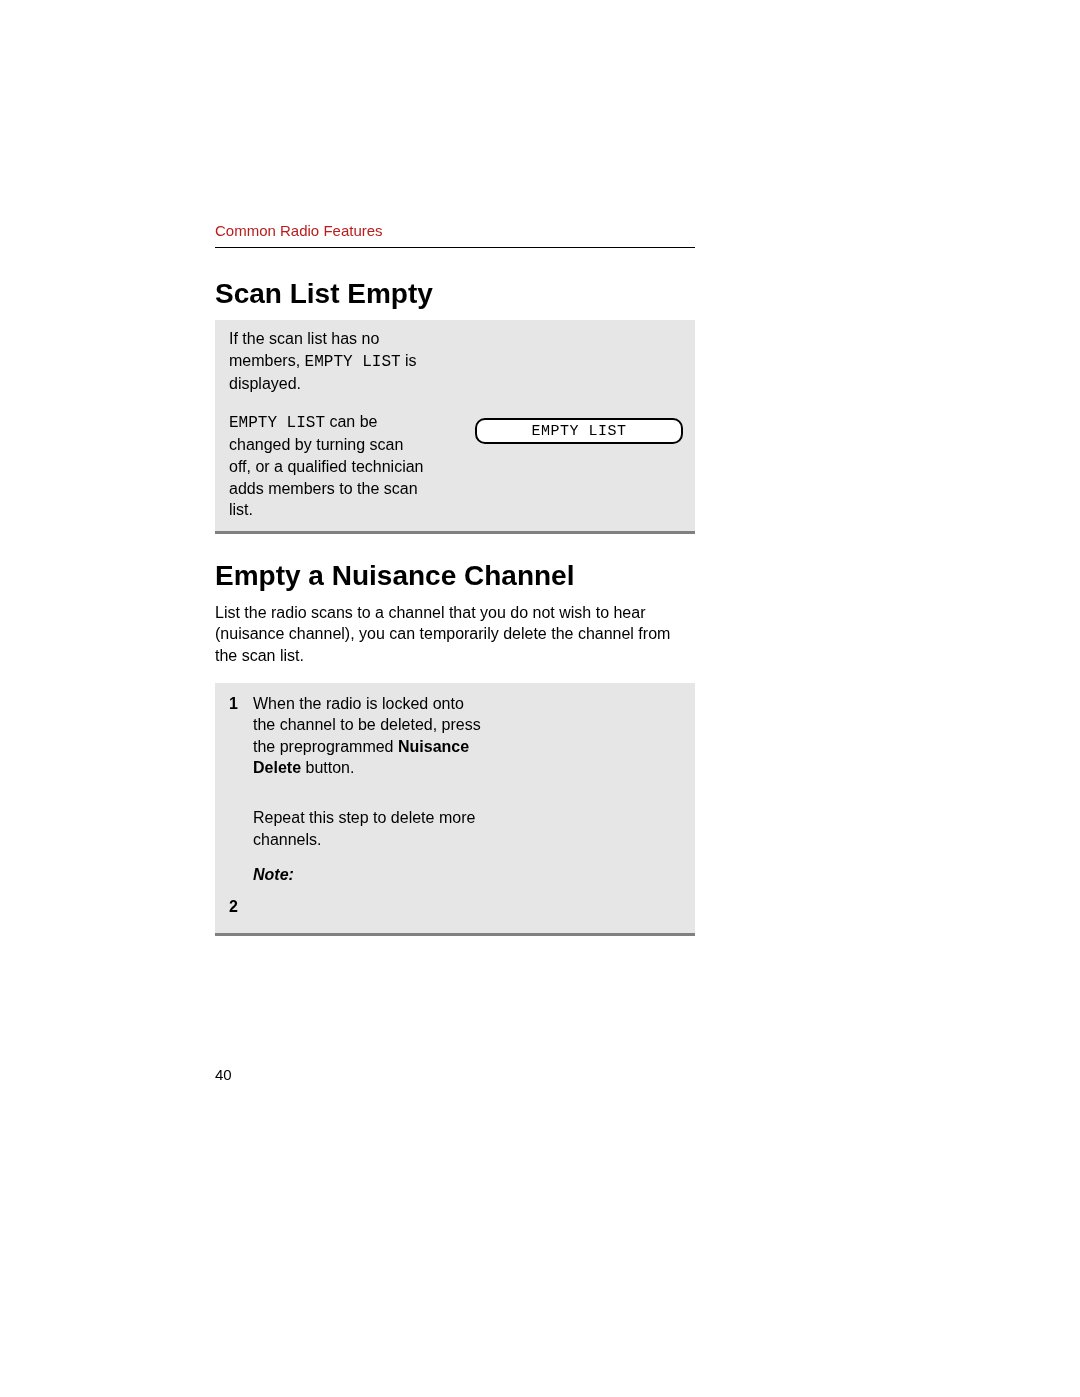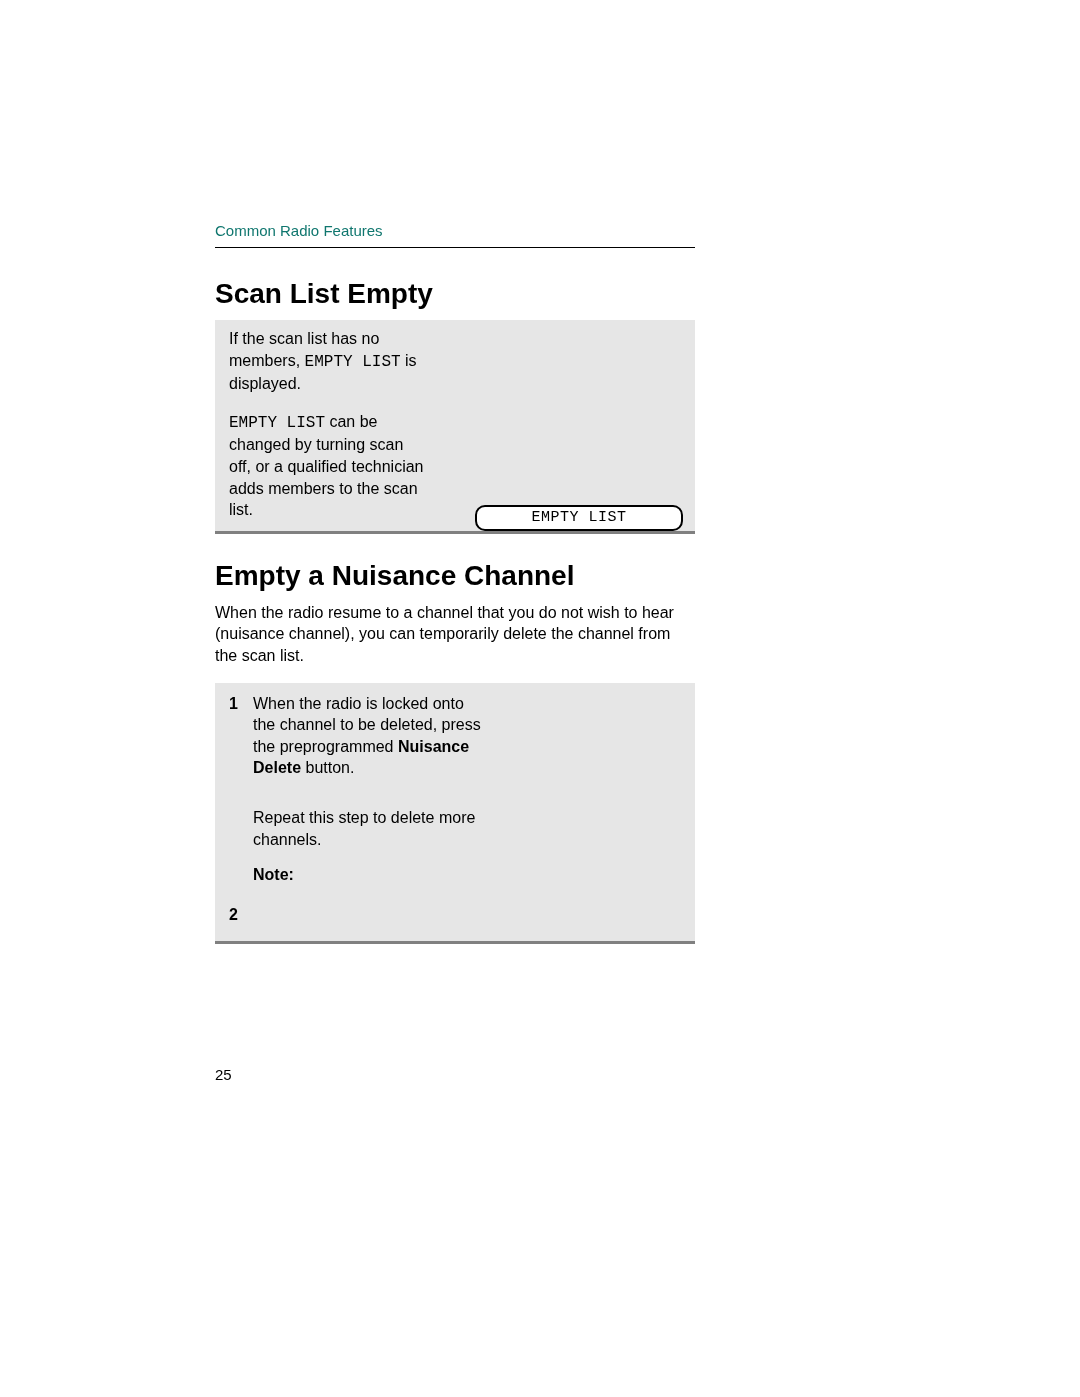--- a/index.html
+++ b/index.html
@@ -16,42 +16,42 @@
     position: relative;
   }
   .page {
     position: absolute;
     left: 215px;
     top: 222px;
     width: 480px;
   }
   .running-header {
     font-size: 15px;
-    color: #0f766e;
+    color: #b91c1c;
     margin-bottom: 8px;
   }
   .header-rule {
     border: none;
     border-top: 1px solid #000;
     margin-bottom: 30px;
   }
   .section-heading {
     font-size: 28px;
     font-weight: bold;
     margin-bottom: 10px;
   }
   .gray-box {
     background: #e6e6e6;
     border-bottom: 3px solid #808080;
     padding: 0;
     overflow: hidden;
   }
   .gray-box-row {
     display: flex;
-    align-items: flex-end;
+    align-items: center;
     gap: 36px;
   }
   .gray-box .text-col {
     width: 260px;
     font-size: 16px;
     line-height: 1.35;
     padding: 8px 10px 10px 14px;
   }
   .gray-box .display-col {
     flex: 1;
@@ -104,21 +104,22 @@
   .step-body {
     width: 230px;
   }
   .step-sub {
     margin-top: 28px;
   }
   .note-row {
     display: flex;
     align-items: flex-start;
     margin-left: 24px;
-    margin-bottom: 18px;
+    margin-bottom: 10px;
+    font-style: italic;
   }
   .note-label {
     font-weight: bold;
     width: 50px;
     flex-shrink: 0;
   }
   .note-body {
     width: 190px;
   }
   .page-number {
@@ -151,21 +152,21 @@
       <div class="display-col">
         <div class="lcd-display">EMPTY LIST</div>
       </div>
     </div>
   </div>
 
   <div style="height:26px"></div>
 
   <div class="section-heading">Empty a Nuisance Channel</div>
 
-  <div class="body-text">When the radio resume to a channel that you do not wish to hear (nuisance channel), you can temporarily delete the channel from the scan list.</div>
+  <div class="body-text">List the radio scans to a channel that you do not wish to hear (nuisance channel), you can temporarily delete the channel from the scan list.</div>
 
   <div class="steps-box">
 
     <div class="step-row">
       <div class="step-num">1</div>
       <div class="step-body">
         <span>When the radio is locked onto the channel to be deleted, press the preprogrammed </span><b>Nuisance Delete</b><span> button.</span>
         <div class="step-sub">Repeat this step to delete more channels.</div>
       </div>
     </div>
@@ -174,13 +175,13 @@
       <div class="note-label">Note:</div>
     </div>
 
     <div class="step-row" style="margin-bottom:0">
       <div class="step-num">2</div>
     </div>
 
   </div>
 </div>
 
-<div class="page-number">25</div>
+<div class="page-number">40</div>
 
 </body></html>

